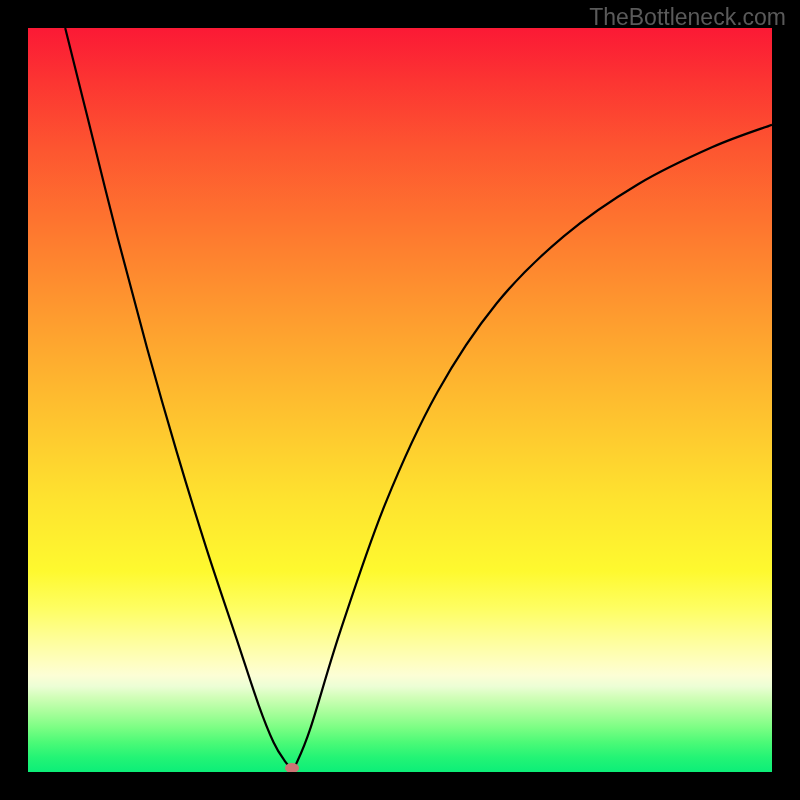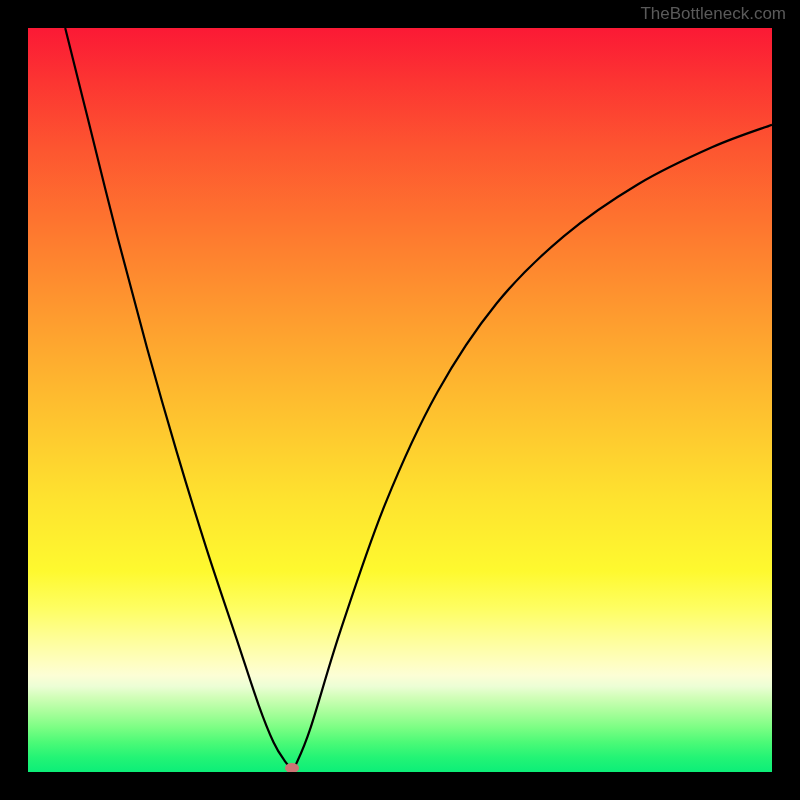--- a/index.html
+++ b/index.html
@@ -8,21 +8,21 @@
     height: 800px;
     background: #000;
     position: relative;
     font-family: Arial, sans-serif;
   }
   .watermark {
     position: absolute;
     top: 4px;
     right: 14px;
     color: #5a5a5a;
-    font-size: 17px;
+    font-size: 23px;
     font-weight: 500;
     z-index: 10;
   }
   .plot-area {
     position: absolute;
     top: 28px;
     left: 28px;
     width: 744px;
     height: 744px;
     overflow: hidden;

